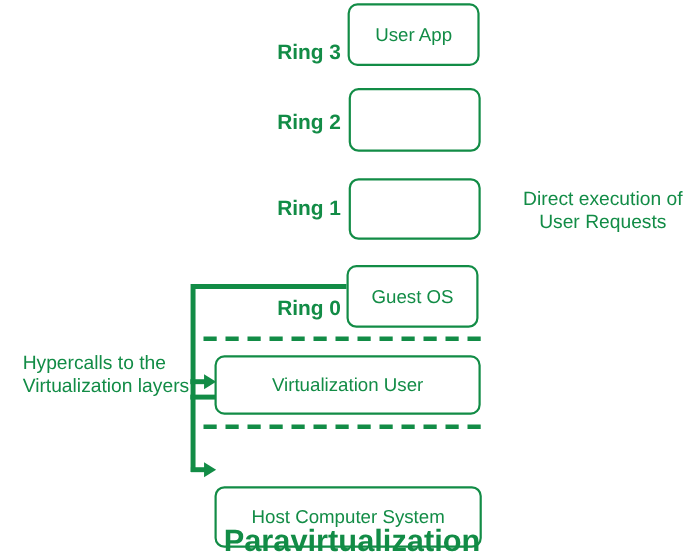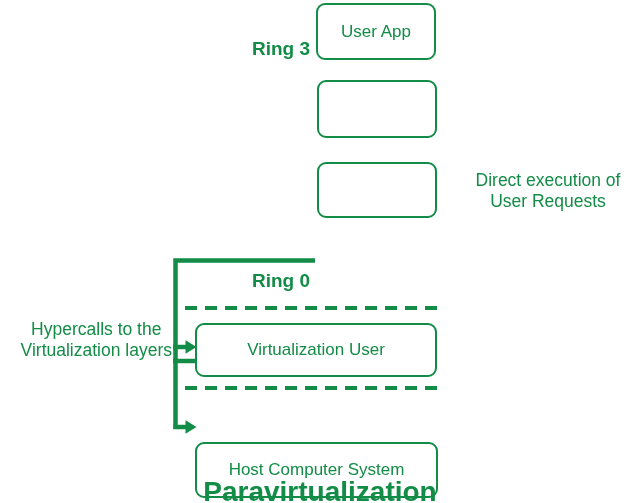--- a/index.html
+++ b/index.html
@@ -36,21 +36,21 @@
     white-space: nowrap;
   }
   .annotation {
     position: absolute;
     color: var(--green);
     font-size: 17.5px;
     line-height: 21px;
     white-space: nowrap;
   }
   .annotation.center { text-align: center; }
-  .annotation.right  { text-align: center; }
+  .annotation.right  { text-align: left; }
   .diagram-title {
     position: absolute;
     color: var(--green);
     font-weight: bold;
     font-size: 28px;
     text-align: center;
     text-decoration: underline;
     text-decoration-thickness: 2px;
     text-underline-offset: 3px;
     white-space: nowrap;
@@ -71,25 +71,28 @@
     <path class="thick" d="M 173 361 H 199"></path>
 
     <path class="thick" d="M 173.5 427 H 186.5"></path>
     <polygon class="fillg" points="185.5,420.2 196.5,427 185.5,433.8"></polygon>
 
     <path class="dashed" d="M 185 308 H 443"></path>
     <path class="dashed" d="M 185 388 H 443"></path>
   </svg>
 
   <div class="ring-label" style="right:321px; top:20px;margin-top:18px;">Ring 3</div>
+  <div class="ring-label" style="right:321px; top:101px;">Ring 2</div>
+  <div class="ring-label" style="right:321px; top:179px;">Ring 1</div>
   <div class="ring-label" style="right:321px; top:270px;">Ring 0</div>
 
   <div class="box" style="left:316px; top:3px;   width:120px; height:57px;">User App</div>
   <div class="box" style="left:317px; top:80px;  width:120px; height:58px;"></div>
   <div class="box" style="left:317px; top:162px; width:120px; height:56px;"></div>
+  <div class="box" style="left:315px; top:241px; width:120px; height:57px;">Guest OS</div>
 
   <div class="box" style="left:195px; top:323px; width:242px; height:54px;">Virtualization User</div>
   <div class="box" style="left:195px; top:402px; width:243px; height:56px;margin-top:40px;">Host Computer System</div>
 
   <div class="annotation center" style="left:458px; top:170px; width:180px;">
     <span style="display:block;">Direct execution of</span>
     <span style="display:block;">User Requests</span>
   </div>
 
   <div class="annotation right" style="right:459px; top:319px;">

